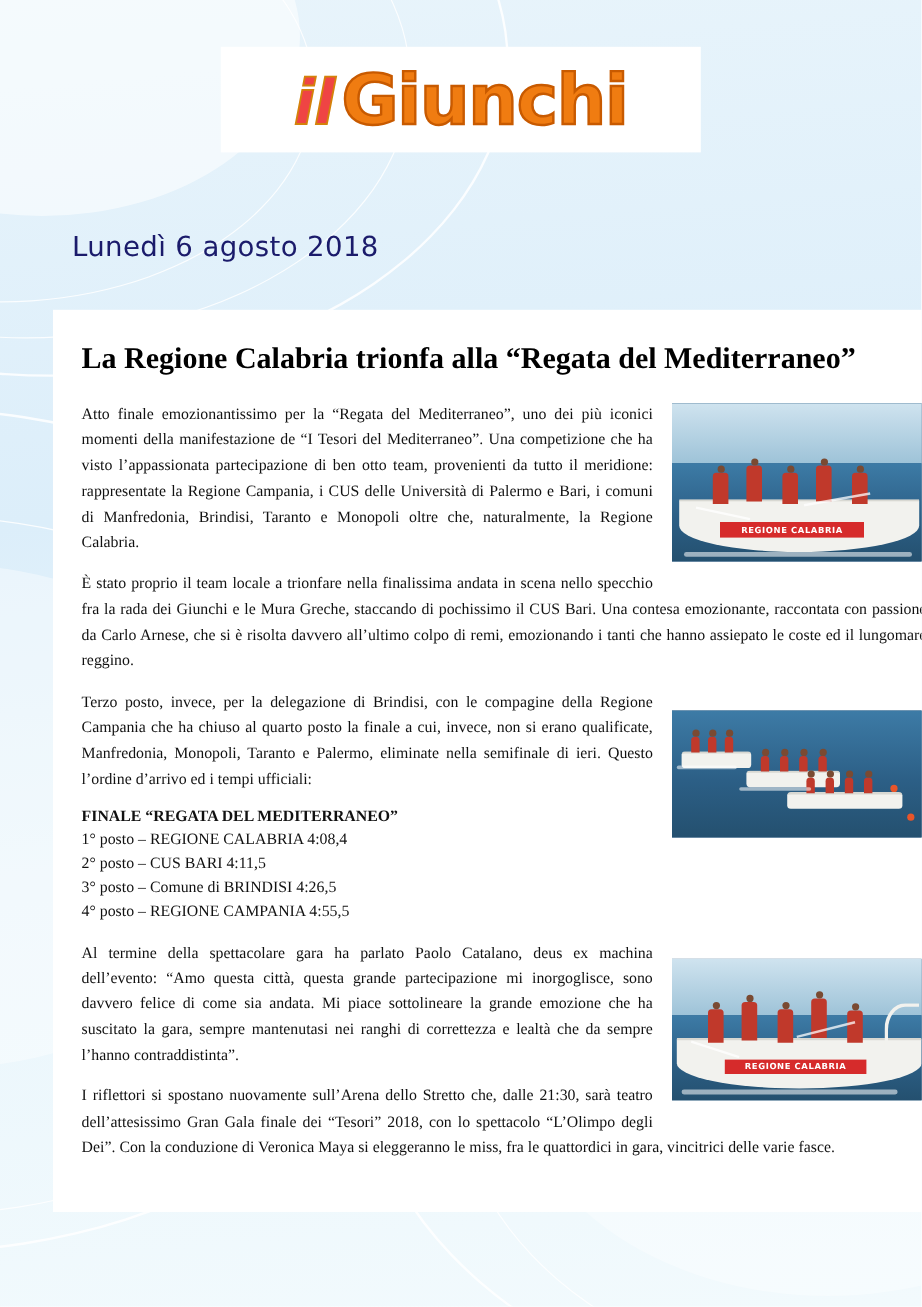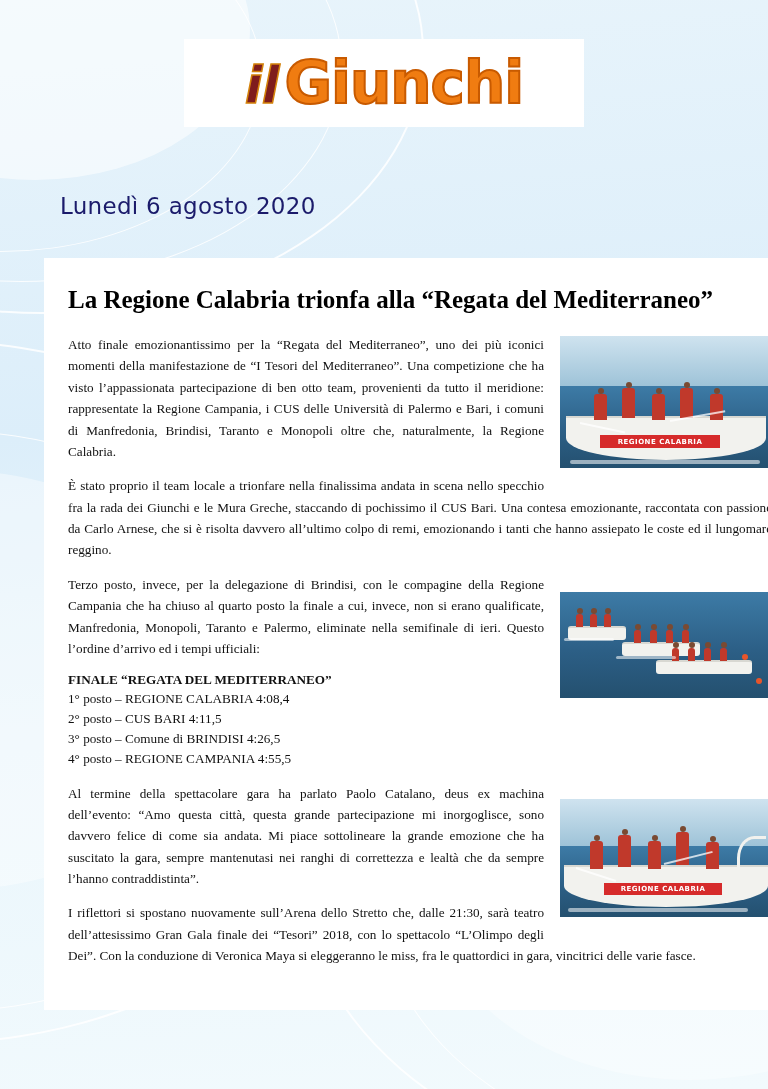--- a/index.html
+++ b/index.html
@@ -70,21 +70,21 @@
   }
   .logo-text {
     font-family: "DejaVu Sans", sans-serif;
     font-weight: bold;
     font-size: 58px;
     letter-spacing: -1px;
     line-height: 1;
     white-space: nowrap;
   }
   .logo-il {
-    color: #7f1d1d;
+    color: #ef4444;
     font-style: italic;
     font-size: 52px;
     -webkit-text-stroke: 1.5px #d4820a;
   }
   .logo-cirotano {
     color: #F07C11;
     -webkit-text-stroke: 2px #c85a00;
     margin-left: 6px;
   }
 
@@ -249,21 +249,21 @@
   <div class="bg-swoosh sw6"></div>
   <div class="bg-swoosh sw7"></div>
 </div>
 
 <div class="masthead">
   <div class="logo-text">
     <span class="logo-il">il</span><span class="logo-cirotano">Giunchi</span>
   </div>
 </div>
 
-<div class="date-line">Lunedì 6 agosto 2020</div>
+<div class="date-line">Lunedì 6 agosto 2018</div>
 
 <div class="article-wrap">
   <div class="card">
 
     <h1 class="headline">La Regione Calabria trionfa alla “Regata del Mediterraneo”</h1>
 
     <div class="body-col">
 
       <figure class="photo p1">
         <div class="sky" style="height:38%"></div>

